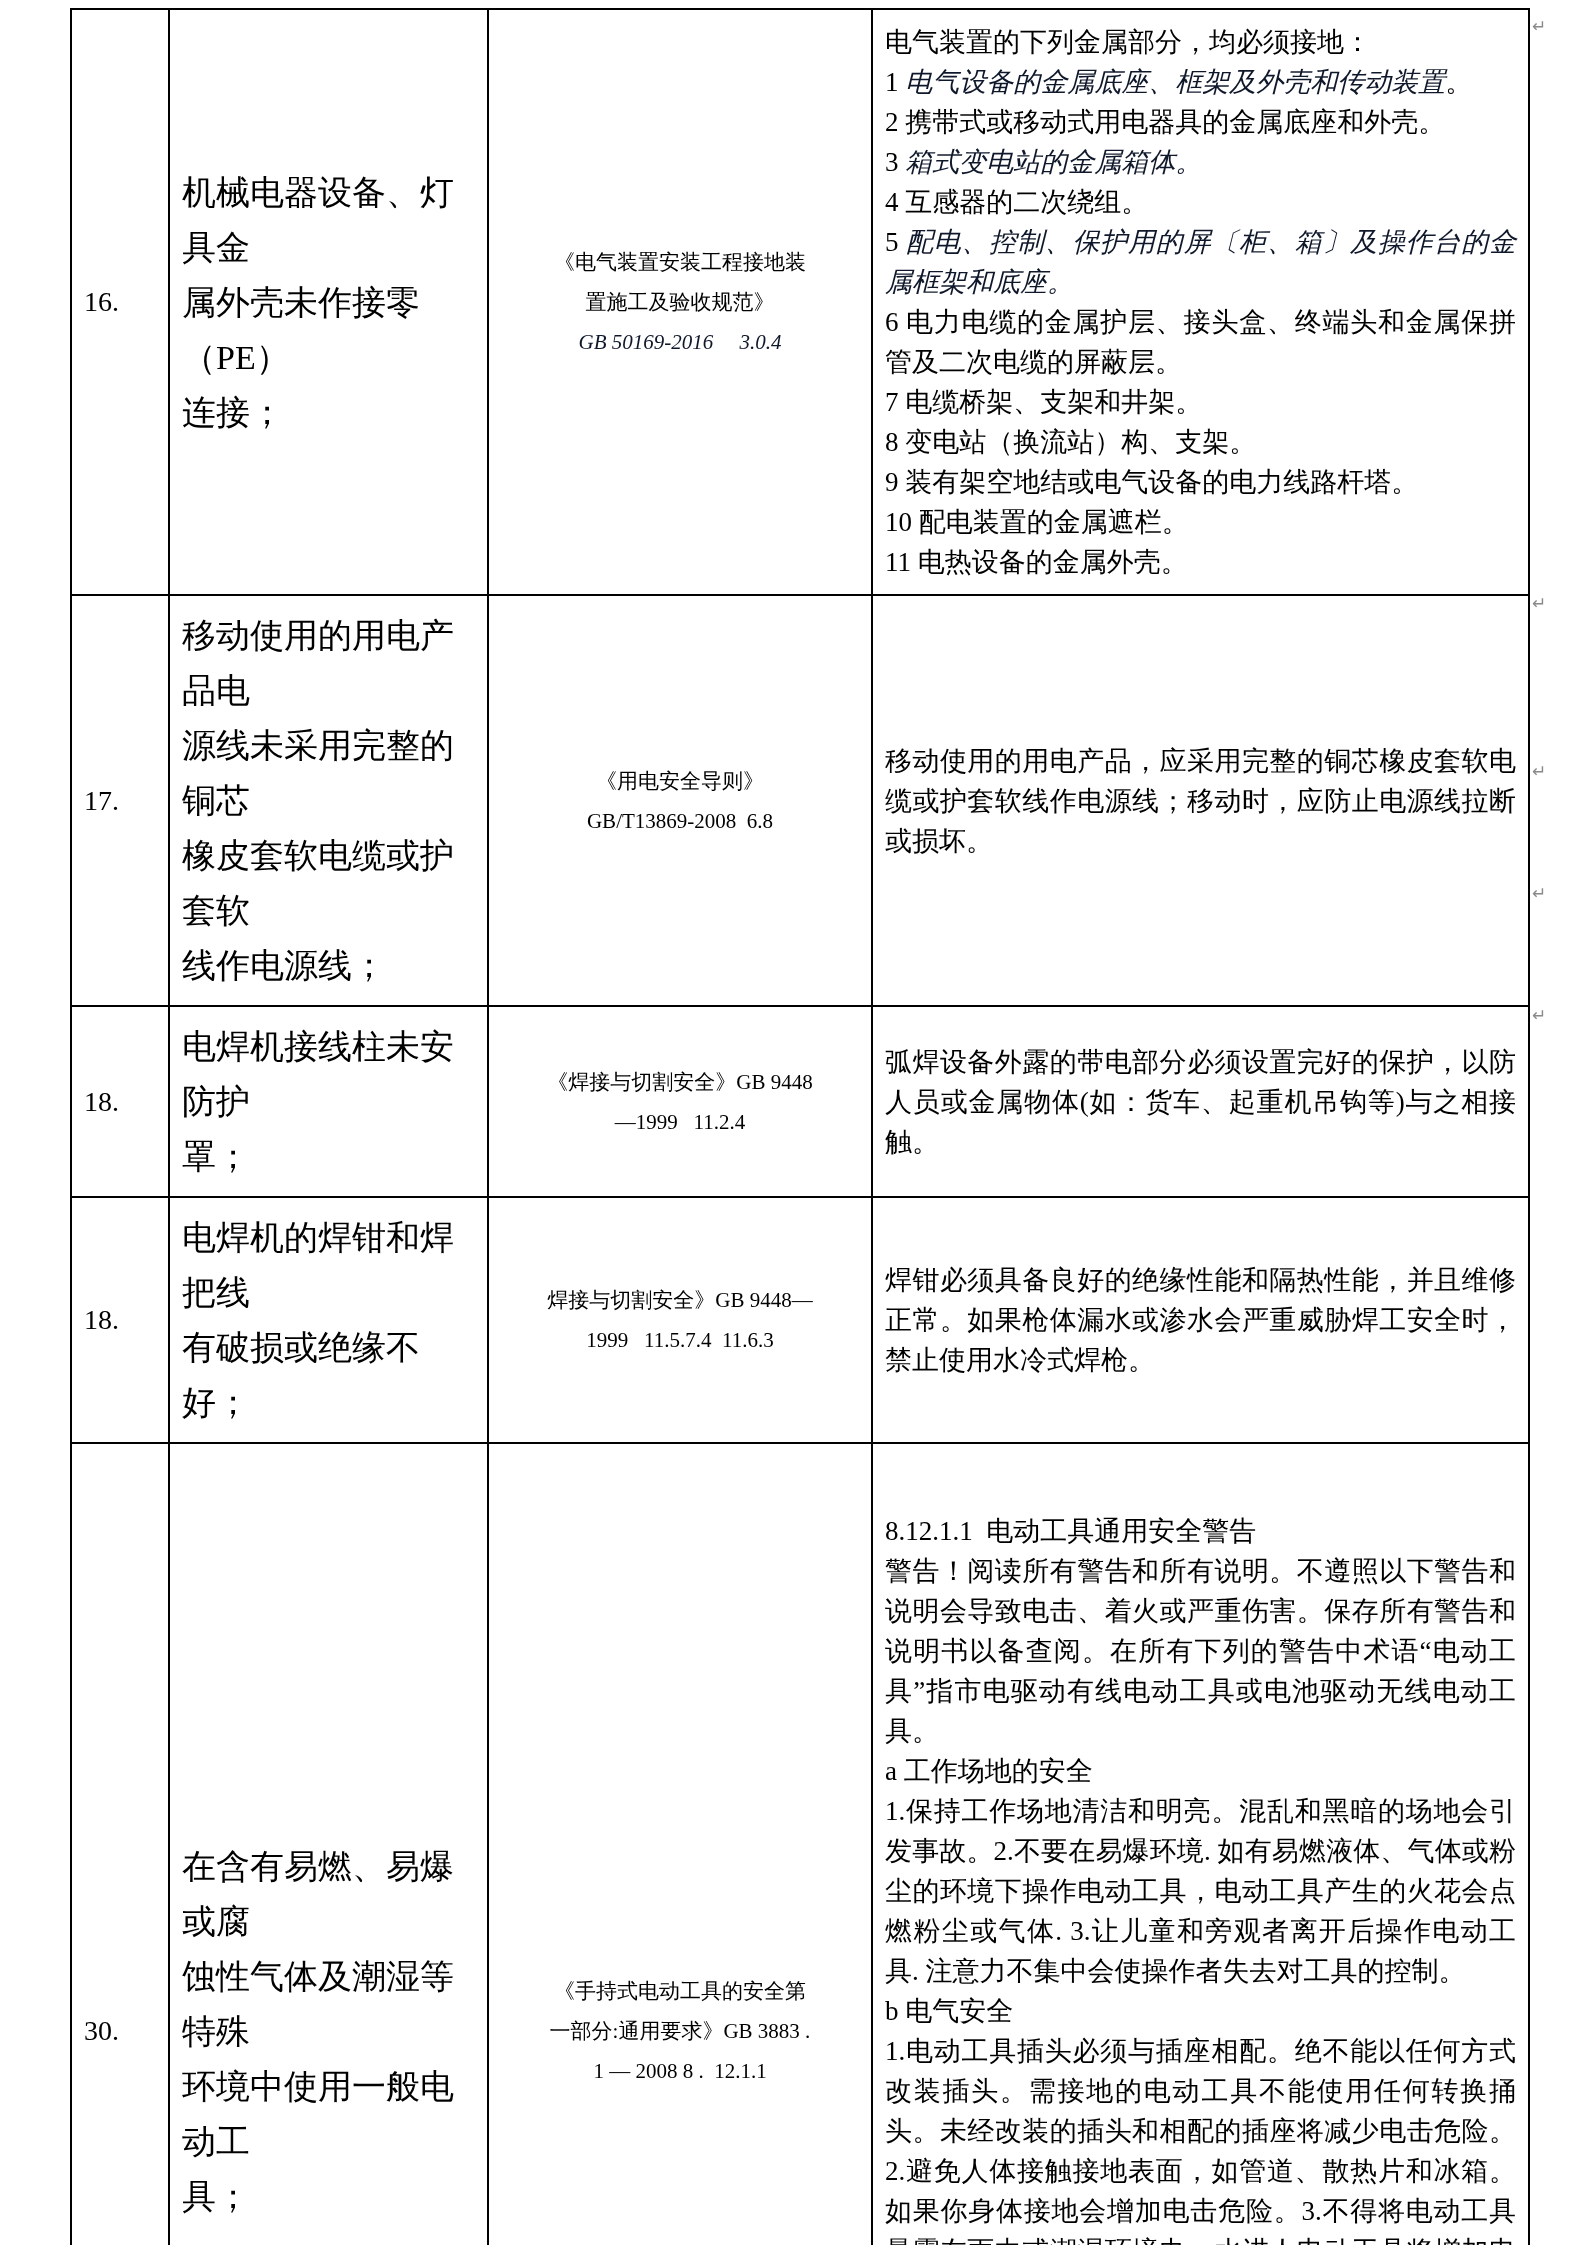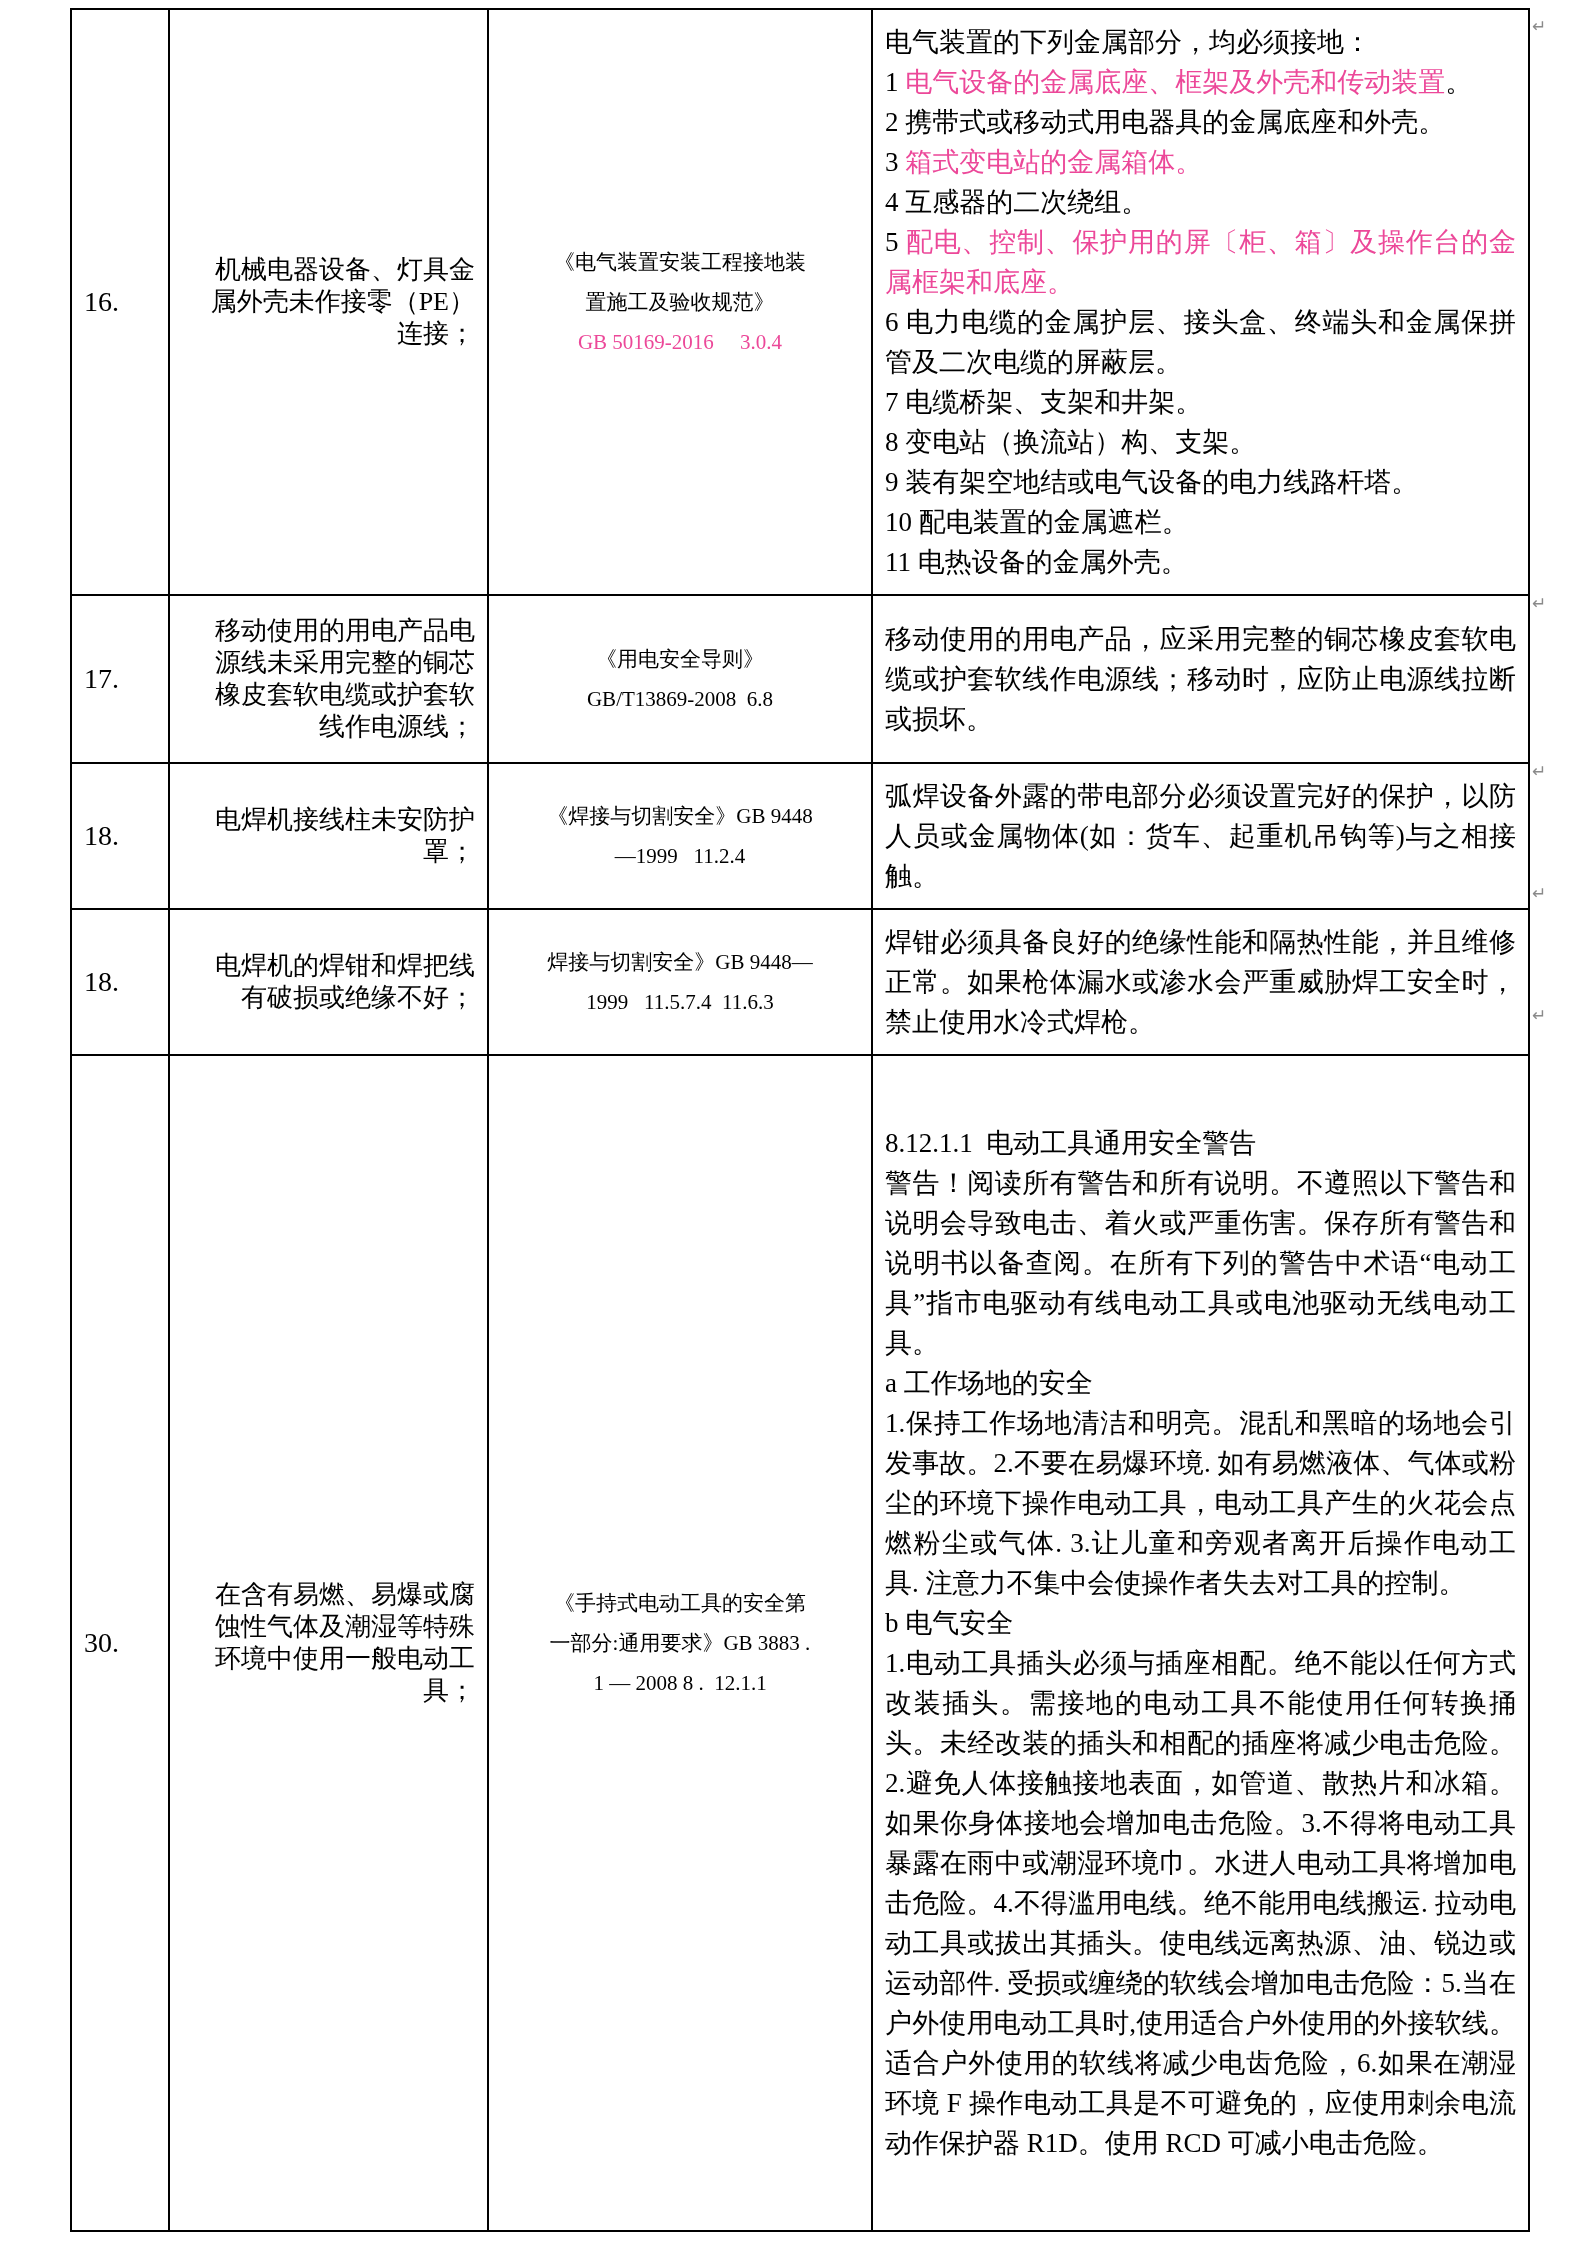--- a/index.html
+++ b/index.html
@@ -27,39 +27,39 @@
   .col-standard { width:384px; }
   .col-req { width:657px; }
 
   .no-cell {
     font-size:28px;
     padding-left:18px;
     text-align:left;
   }
   .problem-cell { padding:0 6px 0 12px; }
   .problem-cell .problem-text {
-    font-size:26px; line-height:32px;
+    font-size:34px; line-height:55px;
     white-space:pre-wrap;
-    text-align:right;
+    text-align:left;
   }
   .standard-cell { padding:0 6px 0 10px; }
   .standard-cell p {
     margin:0;
     font-size:21px; line-height:40px;
     white-space:pre-wrap;
     text-align:center;
   }
   .req-cell { padding:4px 10px 4px 9px; }
   .req-cell p {
     margin:0;
     font-size:27px; line-height:40px;
     white-space:pre-wrap;
     text-align:justify;
   }
-  .red { color:#ec4899; }
+  .red { color:#0f172a;font-style:italic; }
   .row-end-mark {
     position:absolute;
     left:1532px;
     font-size:17px;
     color:#8a8a8a;
     font-family:"DejaVu Sans","Liberation Sans",sans-serif;
     line-height:1;
   }
 </style>
 </head>

